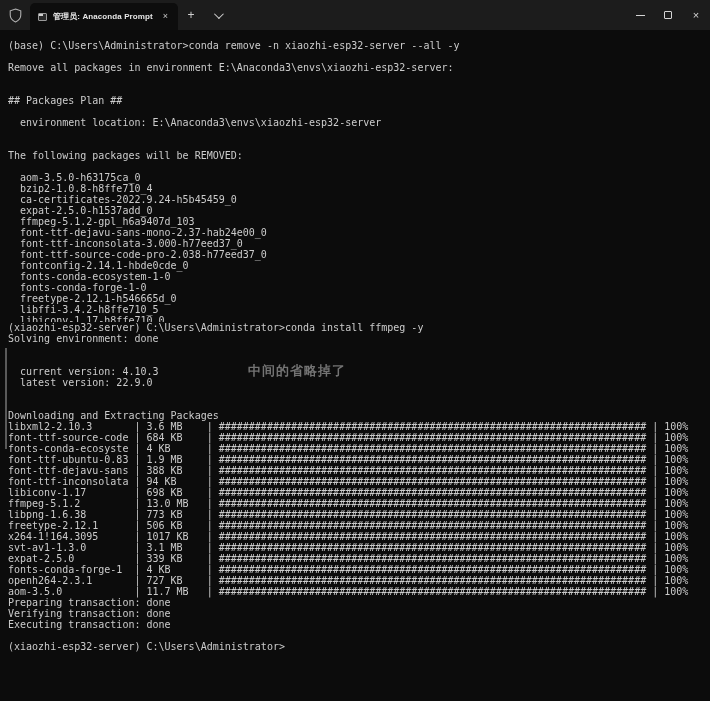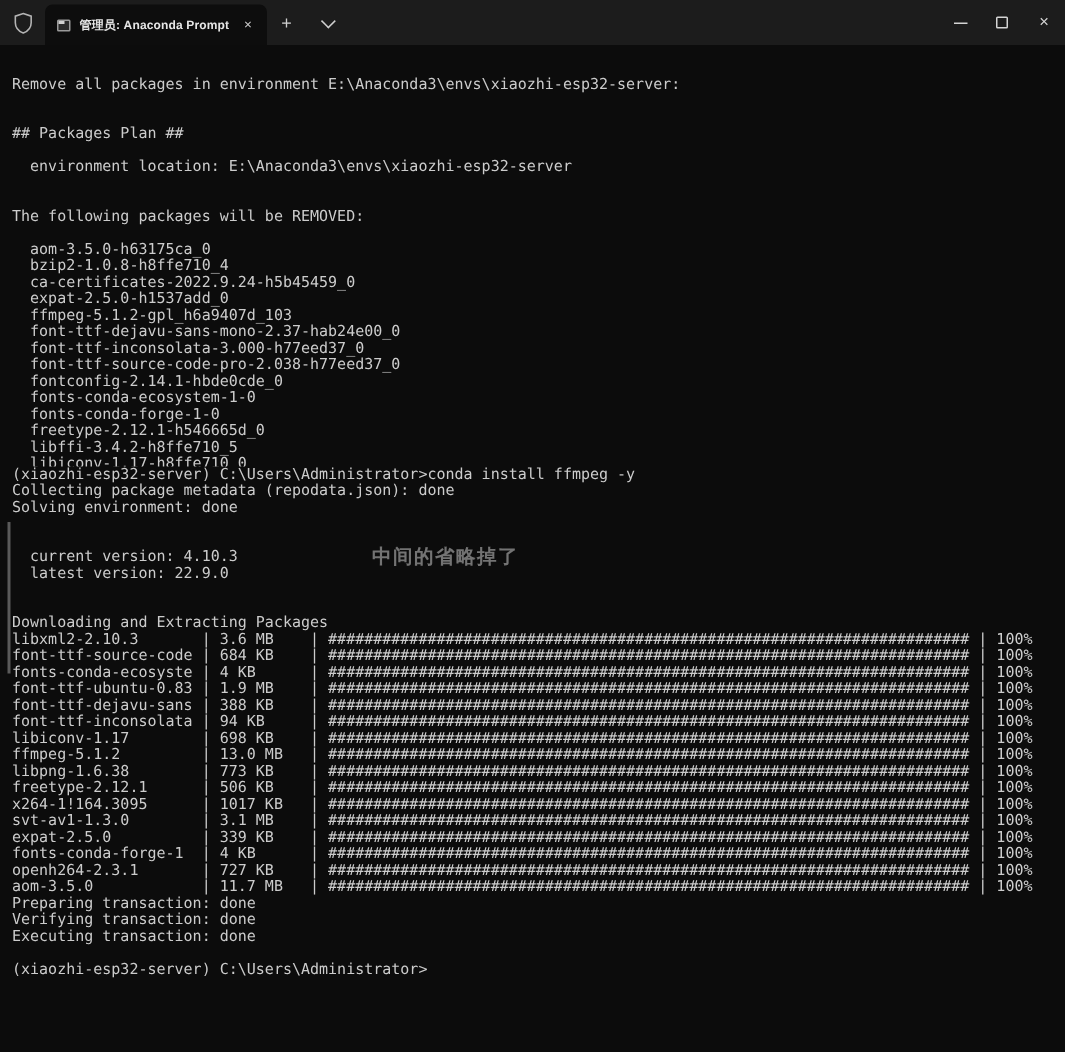--- a/index.html
+++ b/index.html
@@ -65,20 +65,21 @@
     </div>
     <div class="winbtn">
       <span class="max-glyph"></span>
     </div>
     <div class="winbtn">
       <span class="close-glyph">×</span>
     </div>
   </div>
 
   <div class="terminal">
+      <div class="row">(base) C:\Users\Administrator&gt;conda remove -n xiaozhi-esp32-server --all -y</div>
       <div class="row">&nbsp;</div>
       <div class="row">Remove all packages in environment E:\Anaconda3\envs\xiaozhi-esp32-server:</div>
       <div class="row">&nbsp;</div>
       <div class="row">&nbsp;</div>
       <div class="row">## Packages Plan ##</div>
       <div class="row">&nbsp;</div>
       <div class="row">  environment location: E:\Anaconda3\envs\xiaozhi-esp32-server</div>
       <div class="row">&nbsp;</div>
       <div class="row">&nbsp;</div>
       <div class="row">The following packages will be REMOVED:</div>
@@ -91,21 +92,20 @@
       <div class="row">  font-ttf-dejavu-sans-mono-2.37-hab24e00_0</div>
       <div class="row">  font-ttf-inconsolata-3.000-h77eed37_0</div>
       <div class="row">  font-ttf-source-code-pro-2.038-h77eed37_0</div>
       <div class="row">  fontconfig-2.14.1-hbde0cde_0</div>
       <div class="row">  fonts-conda-ecosystem-1-0</div>
       <div class="row">  fonts-conda-forge-1-0</div>
       <div class="row">  freetype-2.12.1-h546665d_0</div>
       <div class="row">  libffi-3.4.2-h8ffe710_5</div>
       <div class="row clip">  libiconv-1.17-h8ffe710_0</div>
       <div class="row">(xiaozhi-esp32-server) C:\Users\Administrator&gt;conda install ffmpeg -y</div>
-      <div class="row">Collecting package metadata (repodata.json): done</div>
       <div class="row">Solving environment: done</div>
       <div class="row">&nbsp;</div>
       <div class="row">&nbsp;</div>
       <div class="row">  current version: 4.10.3</div>
       <div class="row">  latest version: 22.9.0</div>
       <div class="row">&nbsp;</div>
       <div class="row">&nbsp;</div>
       <div class="row">Downloading and Extracting Packages</div>
       <div class="row">libxml2-2.10.3       | 3.6 MB    | ####################################################################### | 100%</div>
       <div class="row">font-ttf-source-code | 684 KB    | ####################################################################### | 100%</div>

